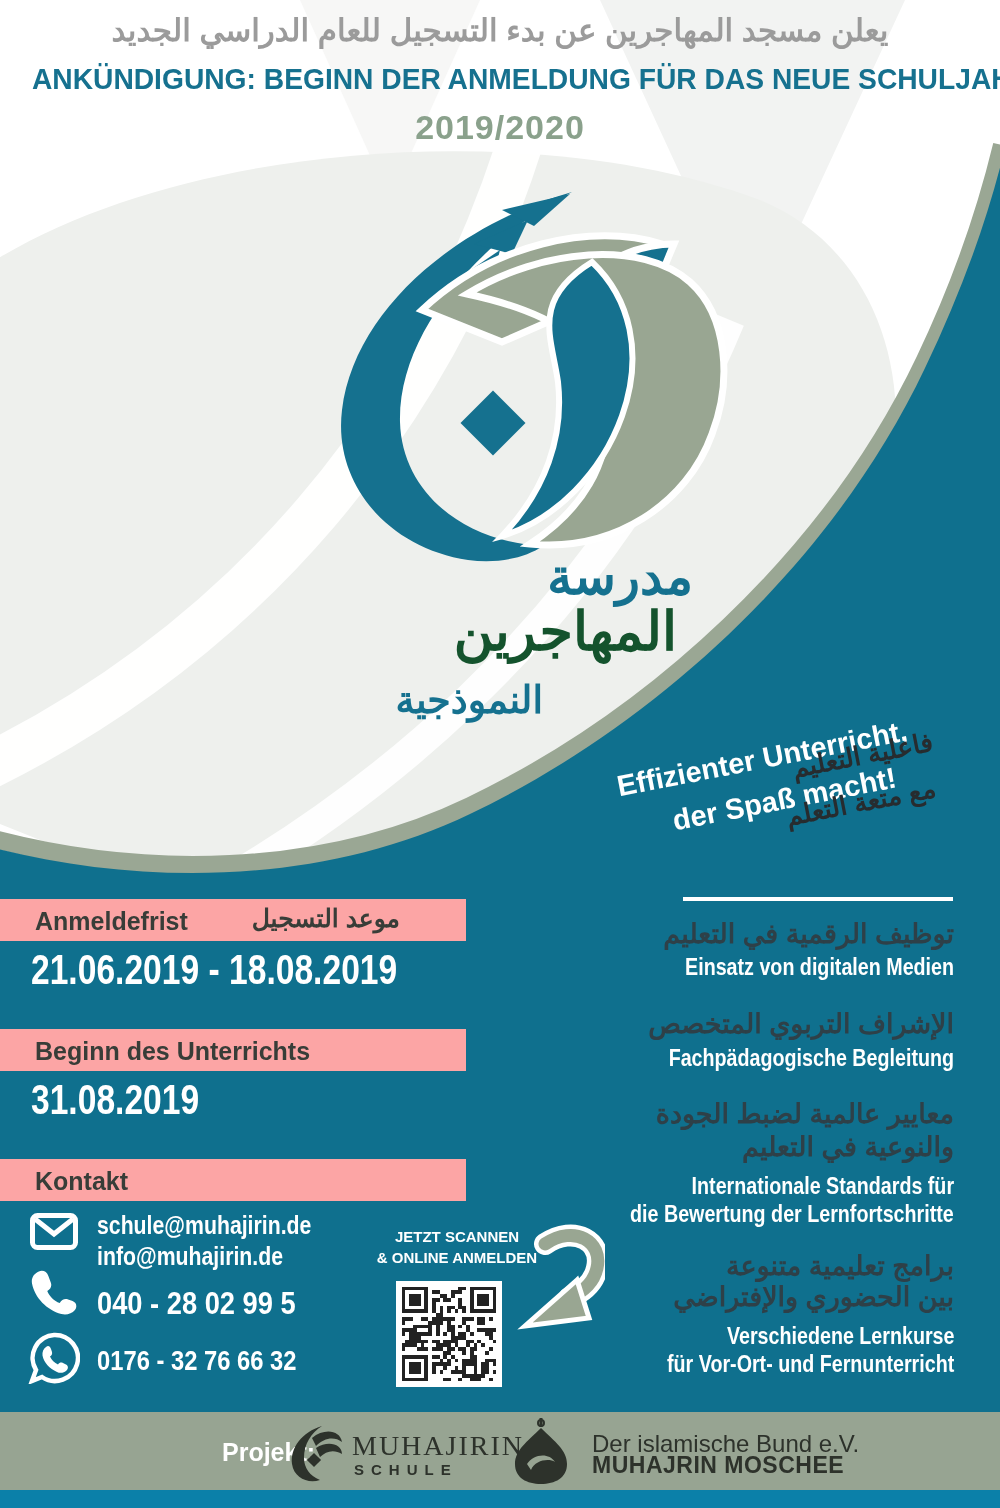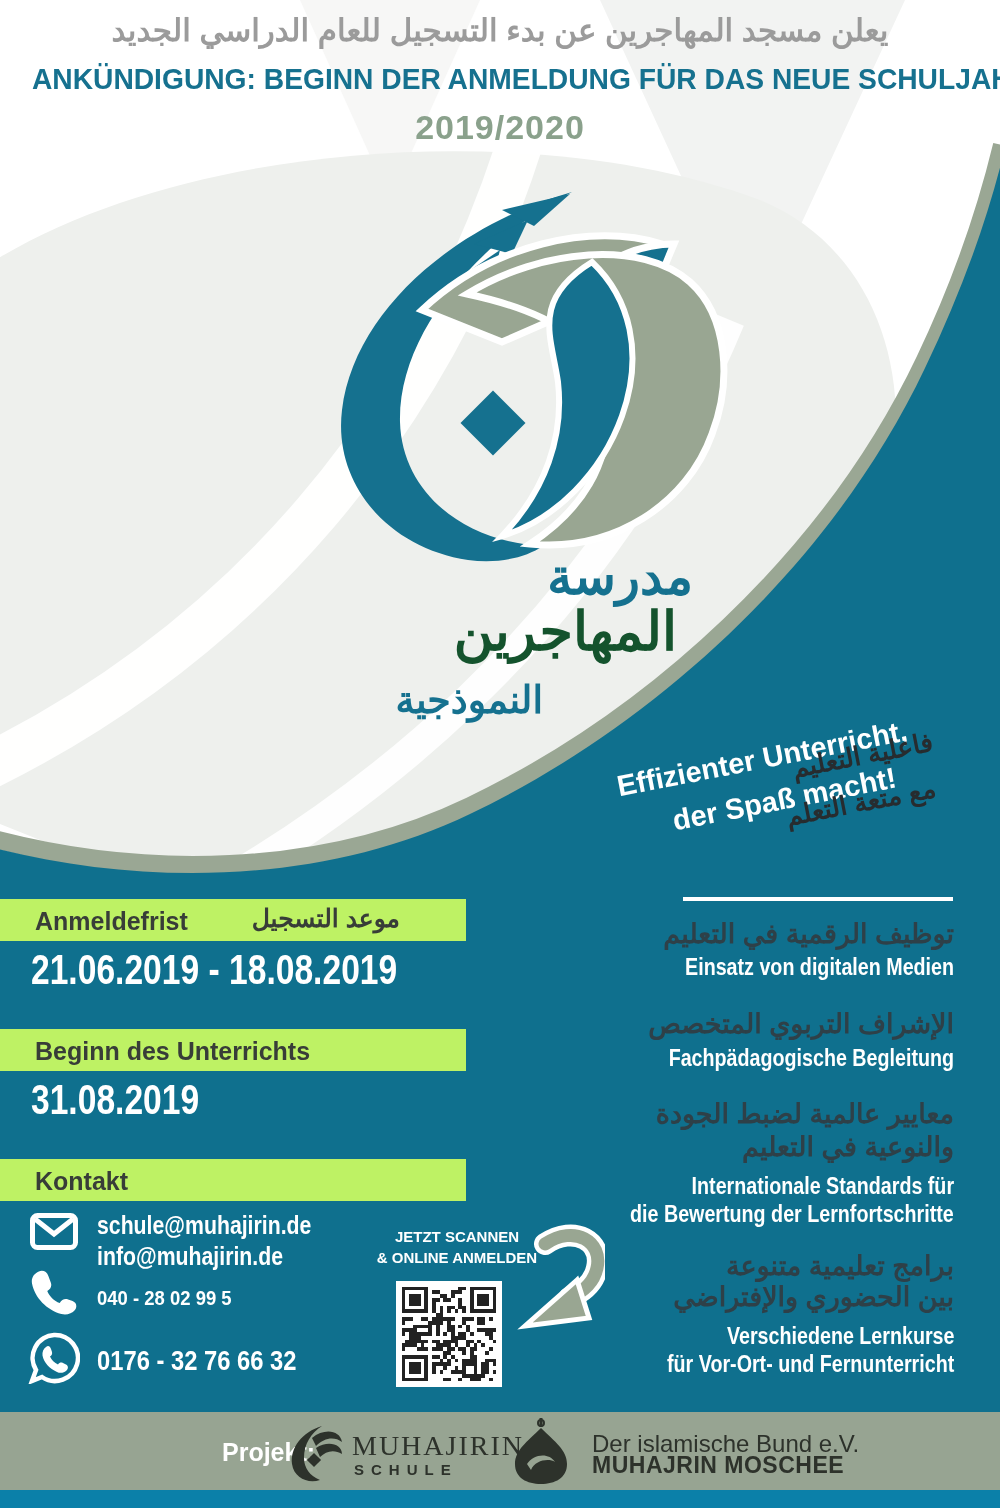--- a/index.html
+++ b/index.html
@@ -27,29 +27,29 @@
   .logo-l3{right:457px;top:678px;font-size:38px;font-weight:bold;color:#15718f;direction:rtl;}
 
   .slogan{left:618px;top:736px;width:360px;transform:rotate(-11deg);z-index:2;}
   .slogan .g{font-size:29px;font-weight:bold;color:#ffffff;white-space:nowrap;}
   .slogan .a{font-size:26px;font-weight:bold;color:#272c2f;direction:rtl;white-space:nowrap;}
   .sl1{text-align:left;padding-left:2px;}
   .sl2{text-align:right;margin-top:-16px;padding-right:40px;}
   .sl3{text-align:left;padding-left:50px;margin-top:-4px;}
   .sl4{text-align:right;margin-top:-14px;padding-right:46px;}
 
-  .band{left:0;width:466px;height:42px;background:#bef264;}
+  .band{left:0;width:466px;height:42px;background:#fca5a5;}
   .band-label{position:absolute;left:35px;top:8px;font-size:25px;font-weight:bold;color:#383d38;white-space:nowrap;}
   .band-label-ar{position:absolute;right:66px;top:5px;font-size:25px;font-weight:bold;color:#383d38;direction:rtl;white-space:nowrap;}
   .date{left:31px;font-size:42px;font-weight:bold;color:#ffffff;white-space:nowrap;}
   .date span{transform:scaleX(0.80);}
 
   .email-block{left:97px;top:1210px;line-height:31px;font-size:25px;font-weight:bold;color:#ffffff;white-space:nowrap;}
   .email-block span{transform:scaleX(0.85);}
-  .phone-txt{left:97px;top:1286px;font-size:21px;font-weight:bold;color:#ffffff;white-space:nowrap;}
+  .phone-txt{left:97px;top:1286px;font-size:31px;font-weight:bold;color:#ffffff;white-space:nowrap;}
   .phone-txt span{transform:scaleX(0.88);}
   .wa-txt{left:97px;top:1346px;font-size:27px;font-weight:bold;color:#ffffff;white-space:nowrap;}
   .wa-txt span{transform:scaleX(0.88);}
 
   .scan-block{left:352px;top:1226px;width:210px;text-align:center;
     font-size:15px;font-weight:bold;color:#ffffff;line-height:21px;white-space:nowrap;}
   .qr-wrap{left:396px;top:1281px;width:106px;height:106px;background:#ffffff;padding:0;}
 
   .rule{left:683px;top:897px;width:270px;height:4px;background:#ffffff;}
   .feat{left:520px;width:434px;text-align:right;white-space:nowrap;}

